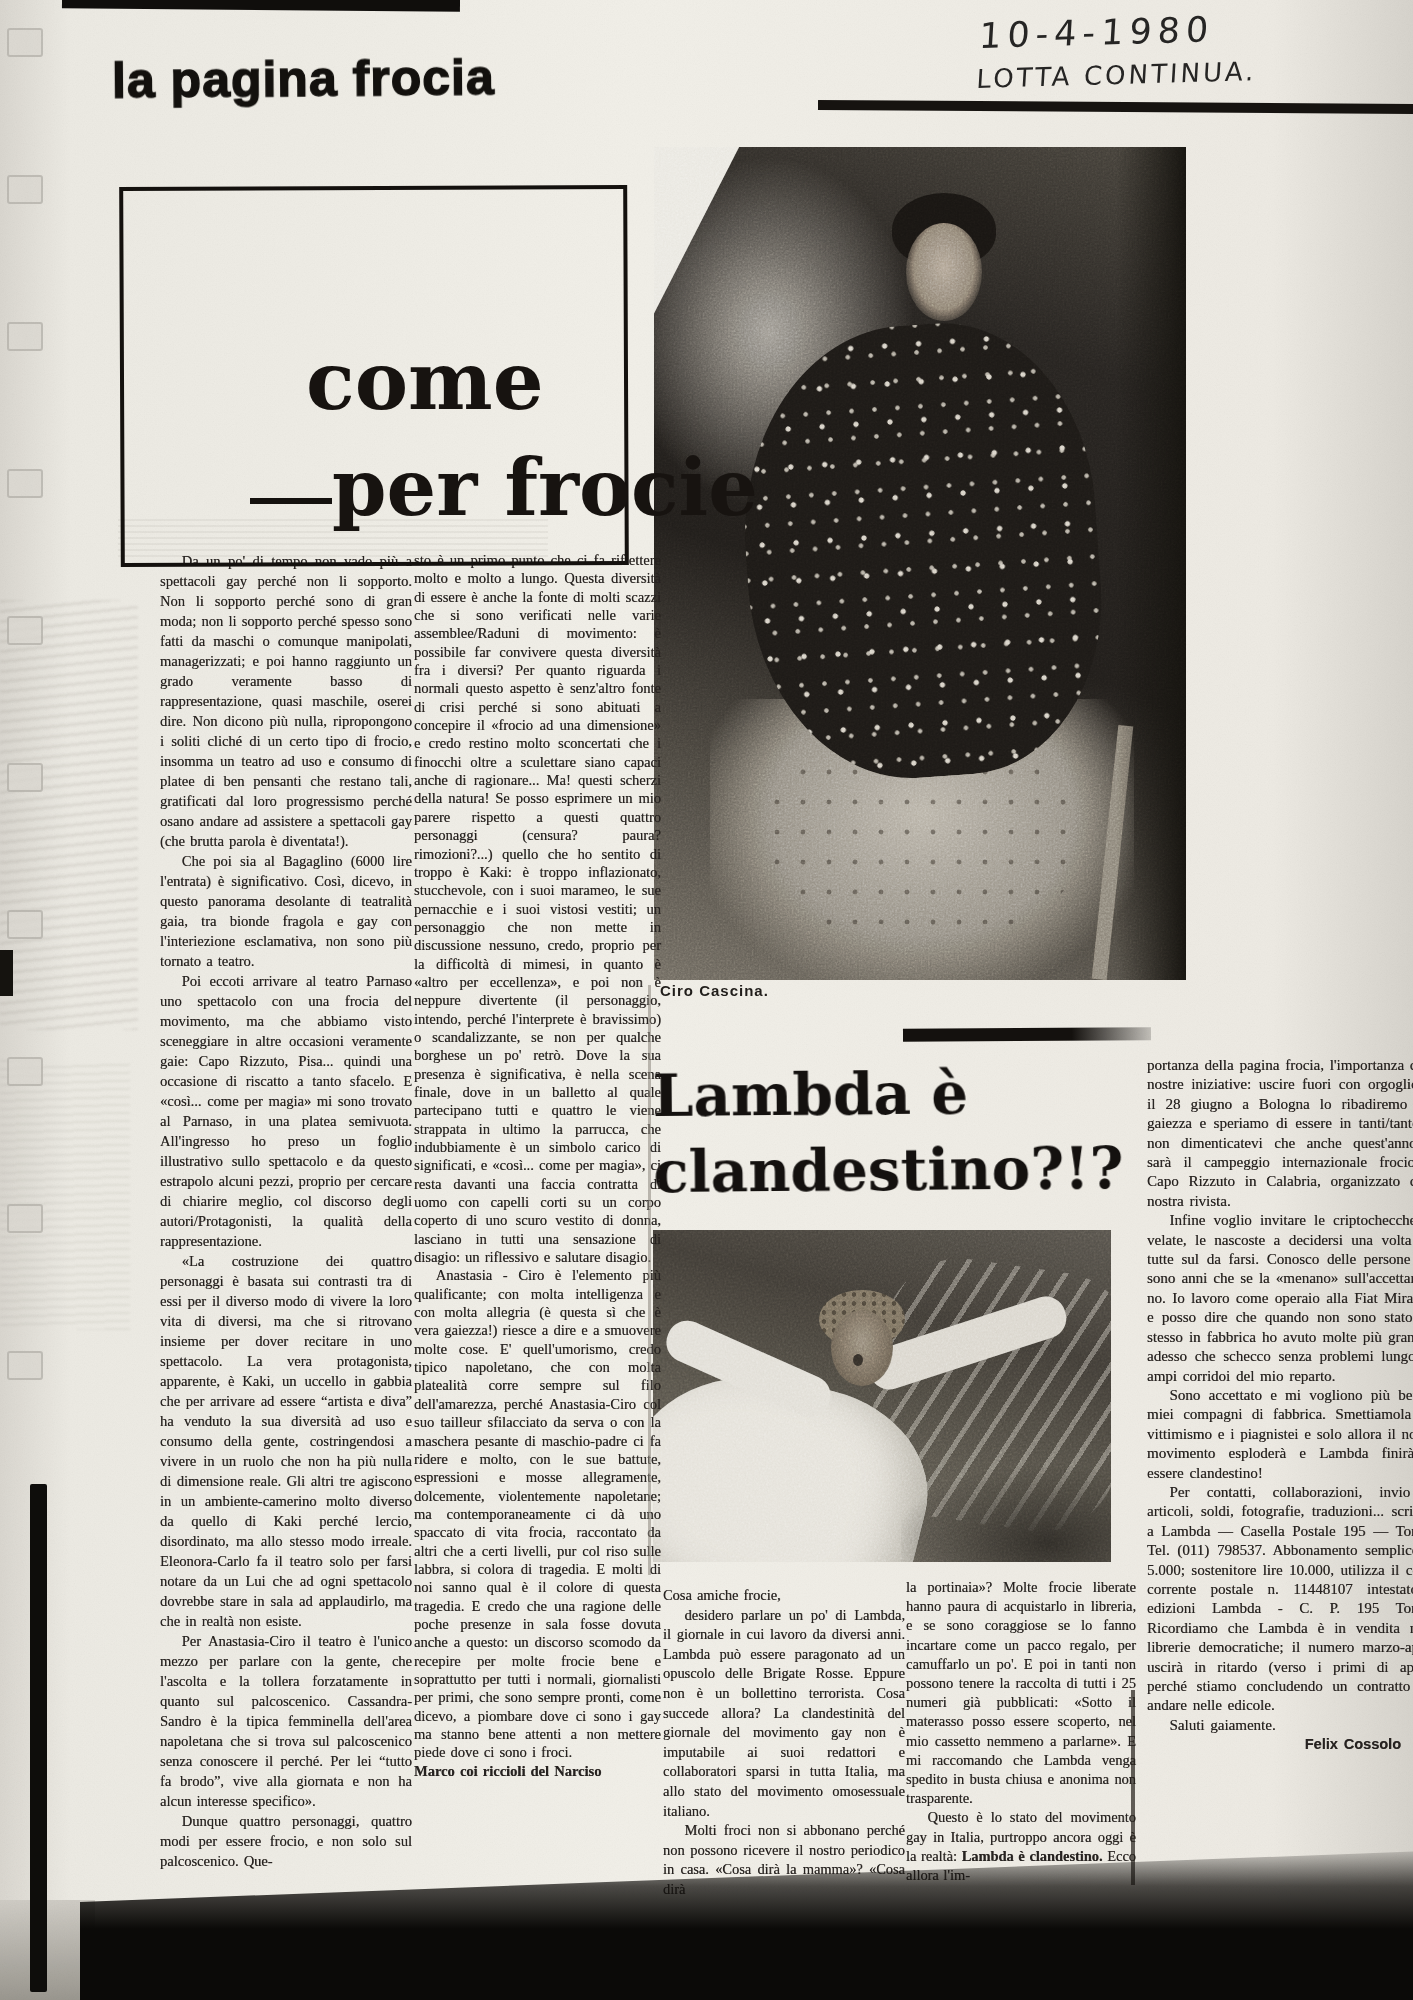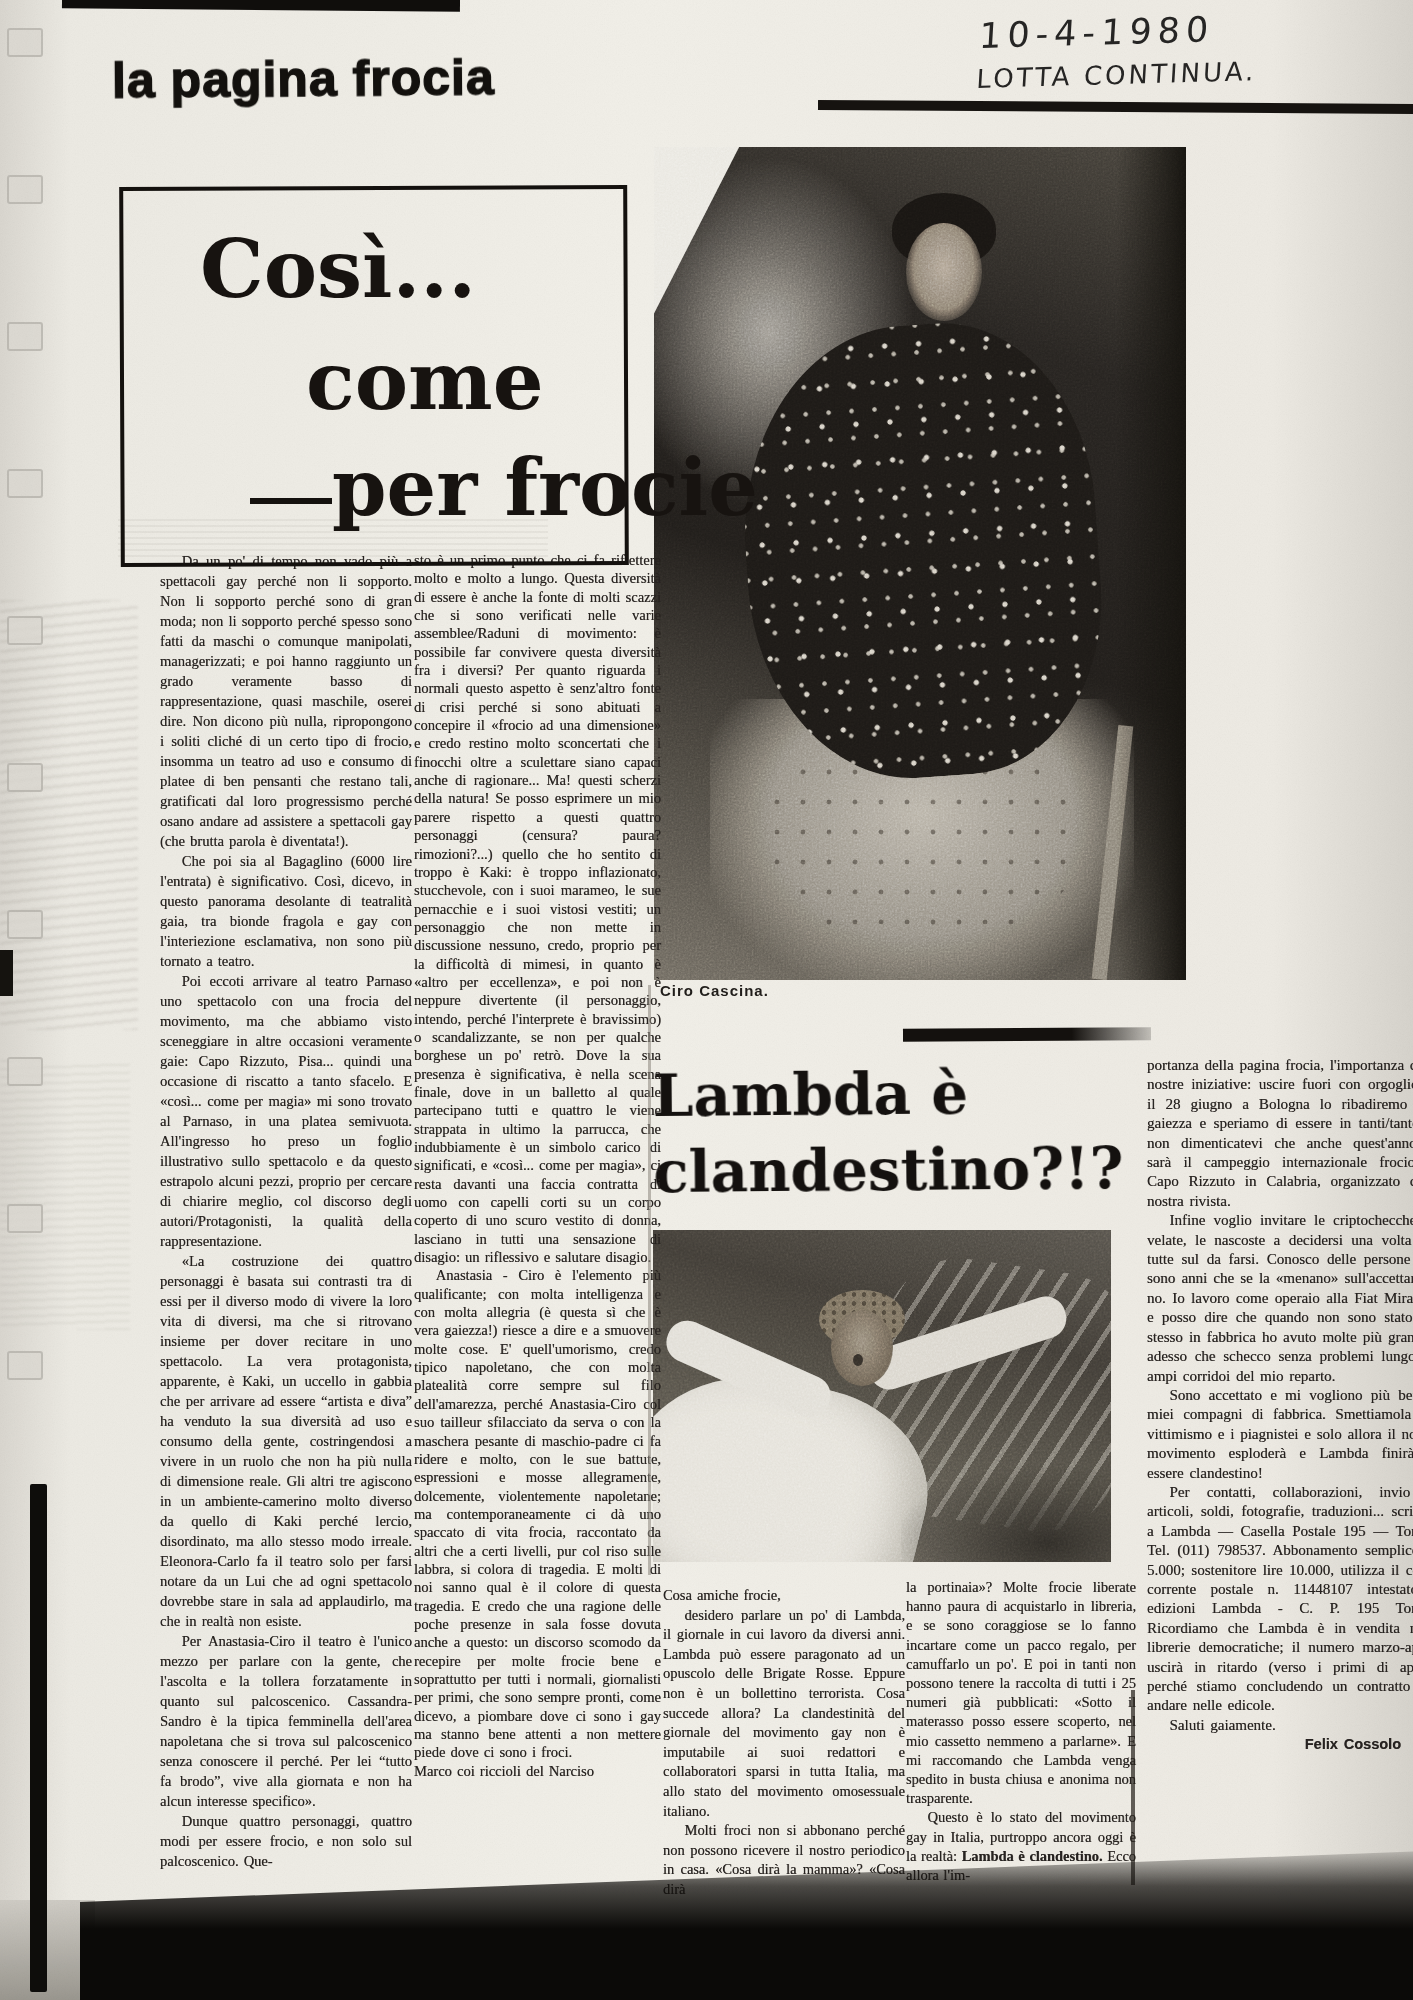--- a/index.html
+++ b/index.html
@@ -84,21 +84,21 @@
   
   .col{position:absolute;text-align:justify;color:#262220;z-index:3;
     text-shadow:.3px .3px .4px rgba(45,38,32,.6);}
   .col p{margin:0;text-indent:1.5em;}
   .col p.ni{text-indent:0;}
   #col1{left:160px;top:551px;width:252px;font-size:14.5px;line-height:20px;word-spacing:1.5px;}
   #col2{left:414px;top:551px;width:247px;font-size:14.5px;line-height:18.35px;word-spacing:1.5px;}
   #lcol1{left:663px;top:1586px;width:242px;font-size:14.4px;line-height:19.6px;word-spacing:1.5px;}
   #lcol2{left:906px;top:1578px;width:230px;font-size:14.4px;line-height:19.2px;word-spacing:1px;}
   #lcol3{left:1147px;top:1056px;width:292px;font-size:15px;line-height:19.4px;word-spacing:2px;}
-  .boldline{font-weight:normal;text-indent:0 !important;}
+  .boldline{font-weight:bold;text-indent:0 !important;}
   .sigright{font-weight:bold;text-align:right;padding-right:38px;font-family:"Liberation Sans",sans-serif;font-size:14.5px;}
 </style>
 </head>
 <body>
 
 <div class="page">
 
   <div class="abs topbar"></div>
   <div class="abs sprocket" style="top:28px"></div>
   <div class="abs sprocket" style="top:175px"></div>
@@ -120,21 +120,20 @@
 
   <div class="abs handwriting">
     <div class="hw1">10-4-1980</div>
     <div class="hw2">LOTTA CONTINUA.</div>
   </div>
 
   <div class="abs masthead">la pagina frocia</div>
   <div class="abs toprule"></div>
 
   <div class="abs titlebox"></div>
-  <div class="abs bigtitle t1">Così...</div>
   <div class="abs bigtitle t2">come</div>
   <div class="abs tdash"></div>
   <div class="abs bigtitle t3">per frocie</div>
 
   <div class="abs photo" id="photo1">
     <div class="abs p1glow"></div>
     <div class="abs p1wedge"></div>
     <div class="abs p1skirt"></div>
     <div class="abs p1skirtdots"></div>
     <div class="abs p1dress"></div>

